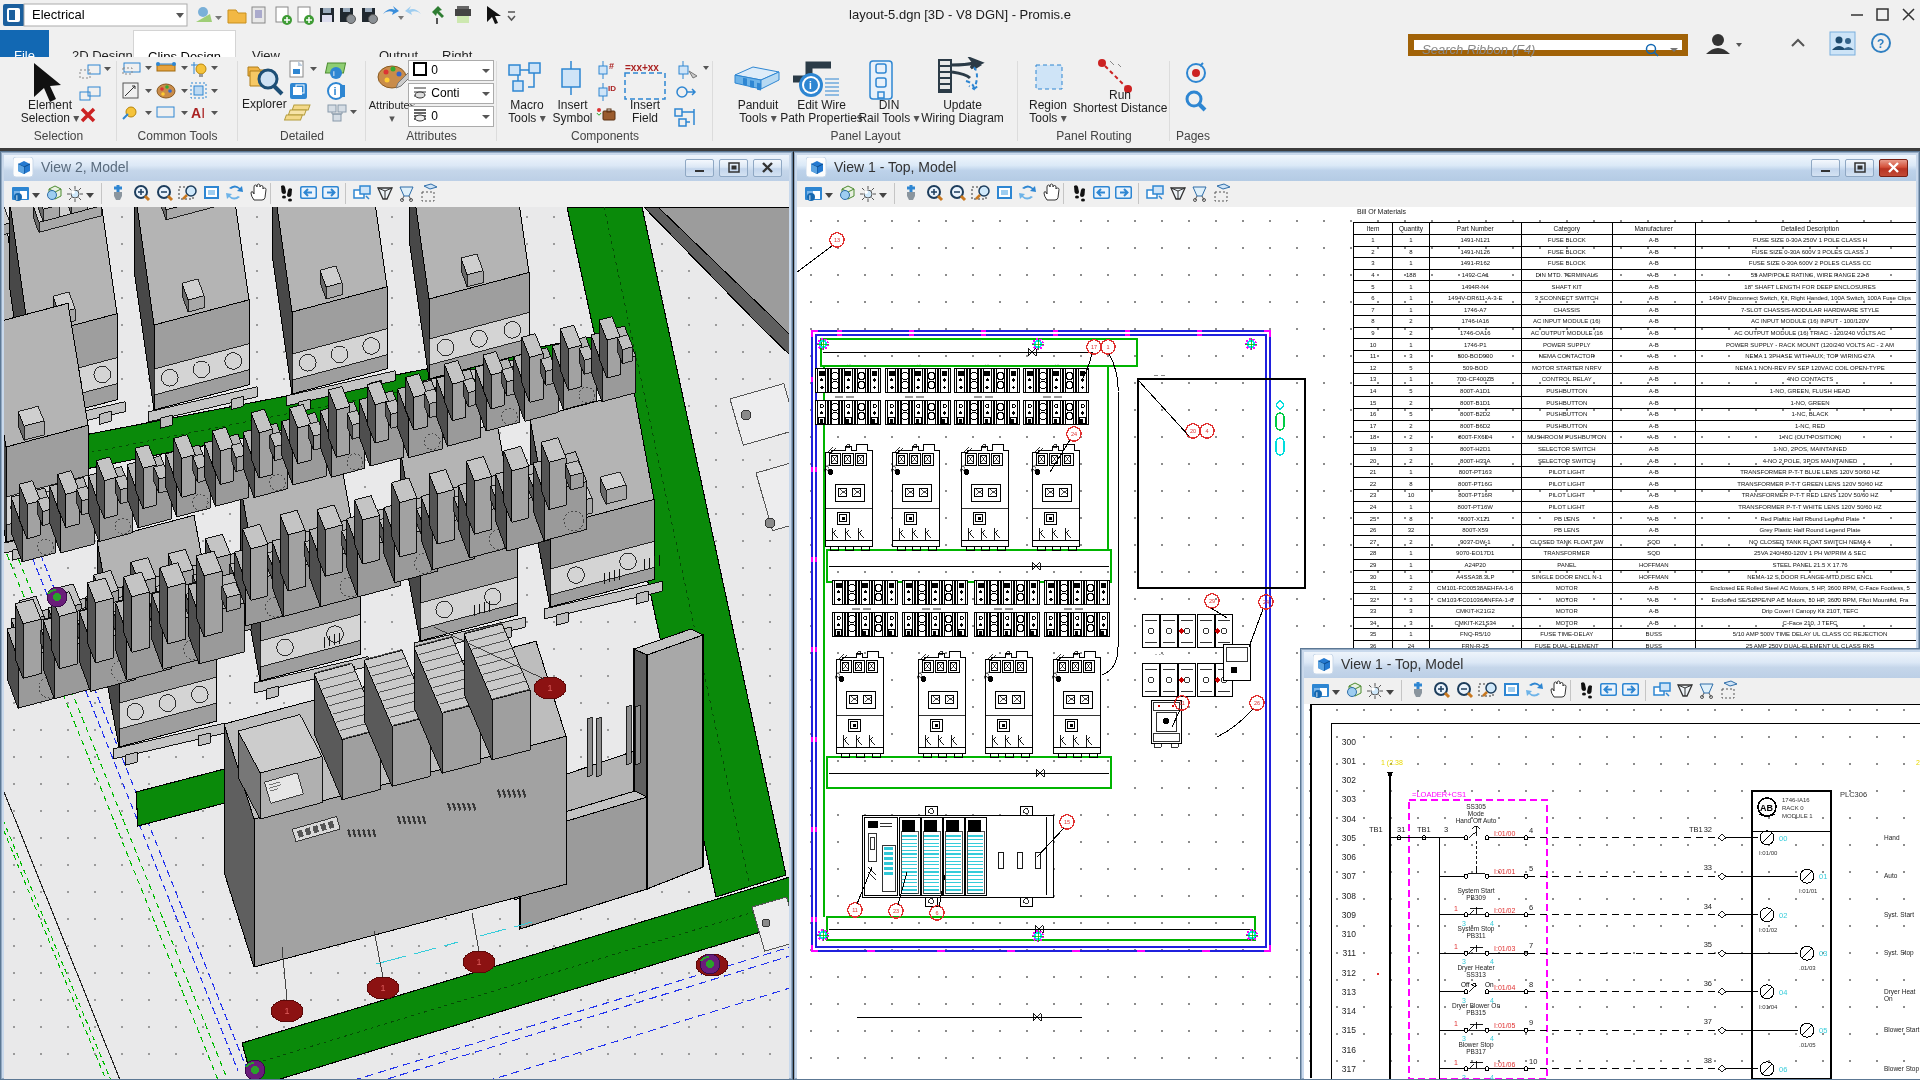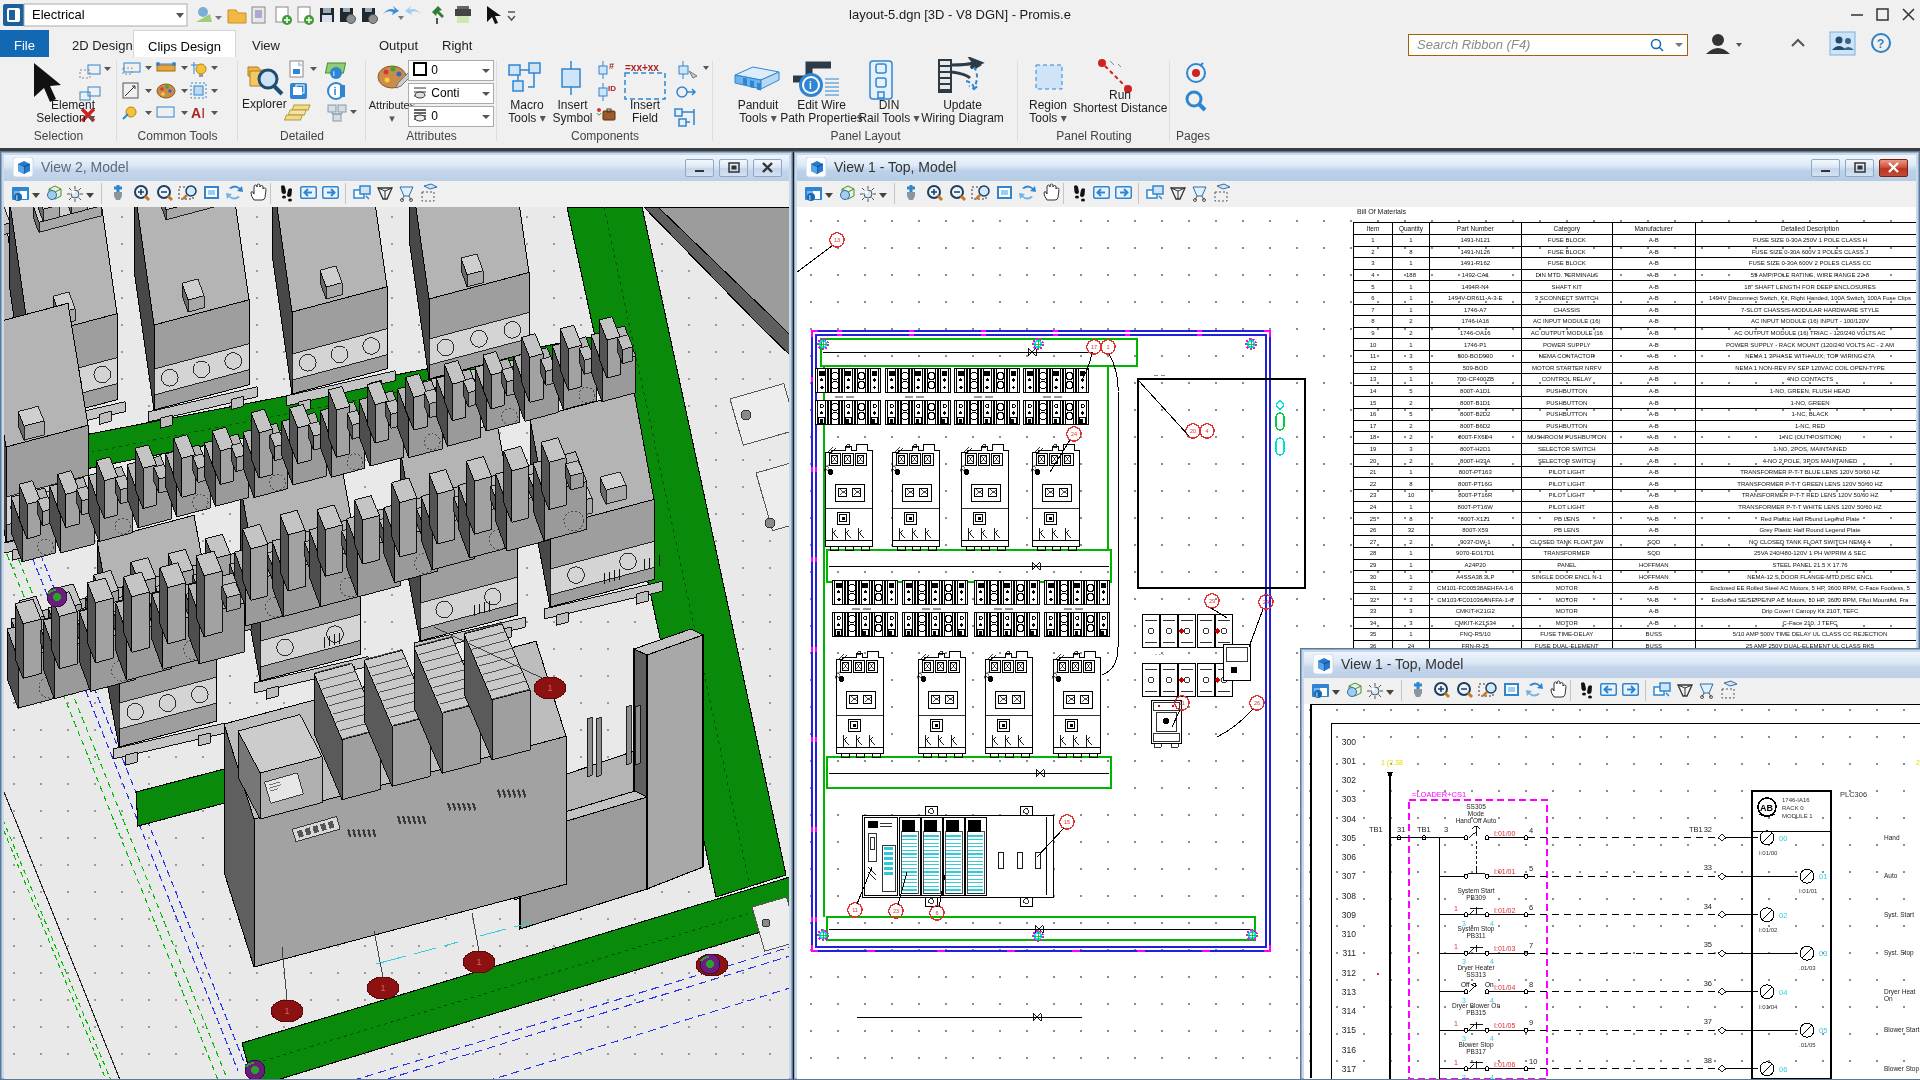--- a/index.html
+++ b/index.html
@@ -1,33 +1,33 @@
 <!DOCTYPE html>
 <html><head><meta charset="utf-8"><style>
 html,body{margin:0;padding:0;width:1920px;height:1080px;overflow:hidden;background:#f0f0f0;font-family:"Liberation Sans",sans-serif;}
 *{box-sizing:border-box;}
 .abs{position:absolute;}
 #titlebar{left:0;top:0;width:1920px;height:30px;background:#f0f0f0;}
 #tabrow{left:0;top:30px;width:1920px;height:27px;background:#f0f0f0;}
-.tab{position:absolute;top:0;height:27px;line-height:27px;padding:2px 14px;font-size:13px;color:#1e1e1e;}
+.tab{position:absolute;top:0;height:27px;line-height:27px;padding:12px 14px;font-size:13px;color:#1e1e1e;}
 #tab-file{background:#1268b3;color:#fff;}
 #tab-active{background:#ffffff;border:1px solid #d4d4d4;border-bottom:none;color:#000;}
 #ribbon{left:0;top:57px;width:1920px;height:94px;background:#f0f0f0;border-bottom:3px solid #3c3c3c;}
 .grplabel{position:absolute;bottom:2px;font-size:12px;color:#444;text-align:center;width:100%;}
 .gsep{position:absolute;top:4px;bottom:4px;right:0;width:1px;background:#dcdcdc;}
 .rgroup{position:absolute;top:0;height:88px;}
 .biglbl{position:absolute;font-size:12px;color:#1e1e1e;text-align:center;line-height:13px;}
 .combo{position:absolute;height:21px;background:#fff;border:1px solid #ababab;font-size:12px;color:#000;}
 .combo .arr{position:absolute;right:3px;top:8px;width:0;height:0;border-left:4px solid transparent;border-right:4px solid transparent;border-top:4px solid #555;}
 .win{position:absolute;border:1px solid #5c7894;background:#c9d9ec;box-shadow:0 0 0 1px #93a9c2 inset;}
 .wtitle{position:absolute;left:3px;right:3px;top:3px;height:26px;background:linear-gradient(#eef4fb 0%,#dce8f6 40%,#c5d6ea 60%,#bccfe6 100%);font-size:14px;color:#5a6b7d;}
 .wtools{position:absolute;left:3px;right:3px;top:29px;height:26px;background:#f0f0f0;}
 .wclient{position:absolute;left:3px;right:3px;top:55px;bottom:0;background:#fff;overflow:hidden;}
 .wbtn{position:absolute;top:4px;width:29px;height:18px;border:1px solid #8fa8c4;border-radius:2px;background:linear-gradient(#f4f8fd,#dbe7f5 45%,#c3d5ec 55%,#d4e2f2);}
-#searchbox{position:absolute;left:1408px;top:4px;width:280px;height:22px;background:#fff;border:1px solid #a16207;font-size:13px;font-style:italic;color:#8a8a8a;line-height:20px;padding-left:8px;}
+#searchbox{position:absolute;left:1408px;top:4px;width:280px;height:22px;background:#fff;border:6px solid #a16207;font-size:13px;font-style:italic;color:#8a8a8a;line-height:20px;padding-left:8px;}
 </style></head>
 <body>
 
 <div class="abs" id="titlebar">
   <svg class="abs" style="left:0;top:0" width="530" height="30">
     <rect x="3" y="4" width="22" height="22" rx="2" fill="#1b5f9d"></rect>
     <rect x="7" y="8" width="13" height="14" rx="2" fill="#fff"></rect>
     <rect x="9" y="10" width="6" height="10" fill="#1b5f9d"></rect>
     <rect x="24" y="4" width="163" height="22" fill="#fff" stroke="#ababab"></rect>
     <text x="32" y="19" font-size="13" fill="#000" font-style="normal">Electrical</text>
@@ -128,21 +128,21 @@
           <rect x="88" y="8" width="12" height="9"></rect>
           <rect x="80" y="13" width="10" height="8" stroke-dasharray="2 2" stroke="#888"></rect>
         </g>
       <g stroke="#2e86d2" fill="none">
           <rect x="88" y="30" width="12" height="9"></rect>
           <rect x="80" y="35" width="10" height="8"></rect>
         </g>
       <path d="M104 10 l7 0 -3.5 4 z" fill="#555"></path>
       <path d="M82 52 l12 12 m0 -12 l-12 12" stroke="#cc2222" stroke-width="3.5"></path>
     </svg>
-    <div class="biglbl" style="left:5px;top:42px;width:90px;text-align:right;">Element<br>Selection <span style="color:#555">▾</span></div>
+    <div class="biglbl" style="left:5px;top:42px;width:90px;">Element<br>Selection <span style="color:#555">▾</span></div>
     <div class="grplabel">Selection</div>
       <div class="gsep"></div>
   </div>
 
   <div class="rgroup" style="left:117px;width:121px;">
     <svg class="abs" style="left:0;top:0" width="121" height="130">
       <g transform="translate(6,4)">
         <rect x="1" y="2" width="16" height="9" fill="none" stroke="#2e86d2"></rect>
           <rect x="0" y="7" width="9" height="6" fill="none" stroke="#888" stroke-dasharray="2 2"></rect>
         <path d="M22 5 l7 0 -3.5 4 z" fill="#555"></path>

